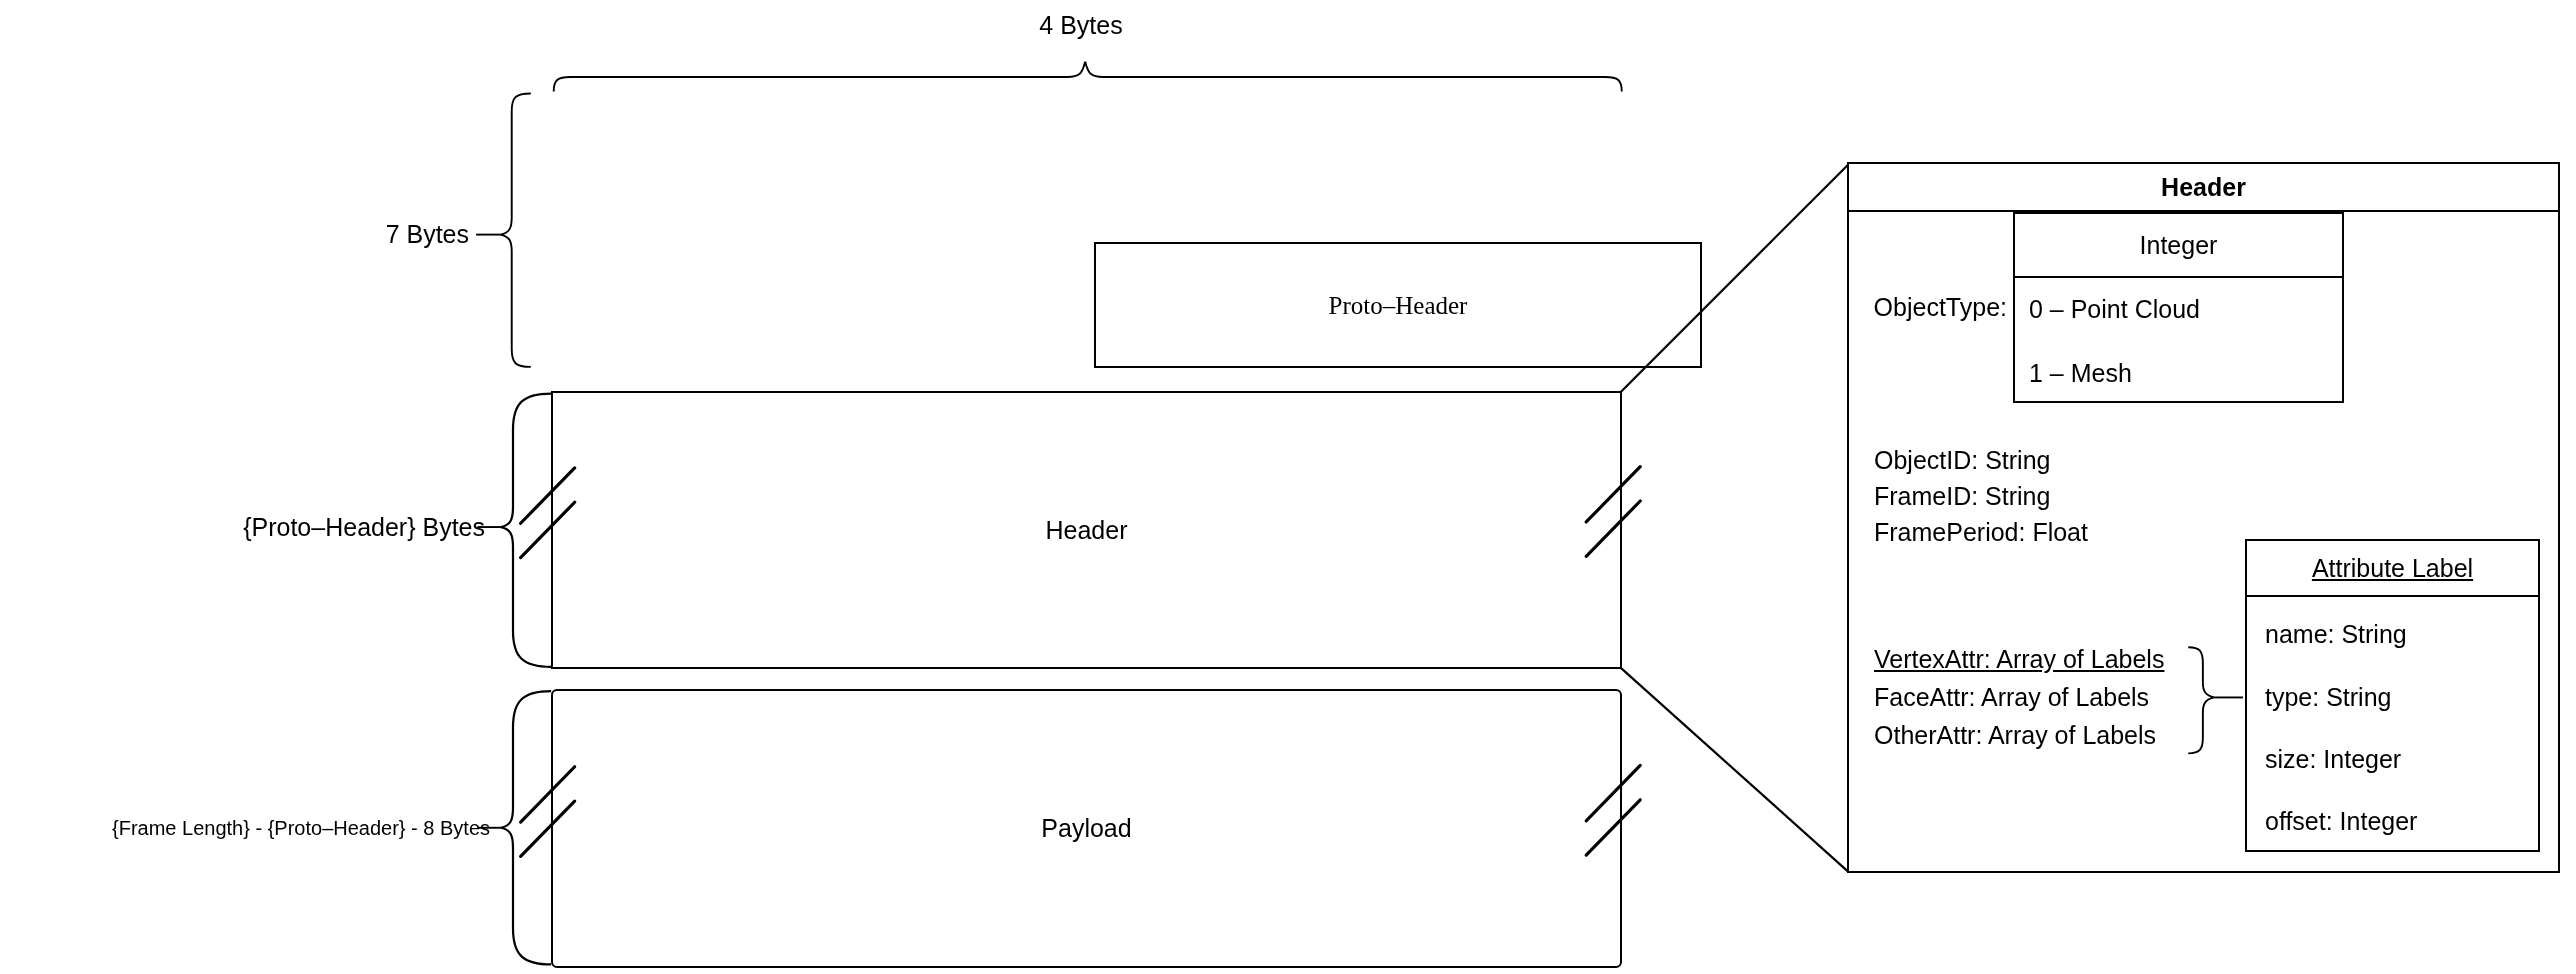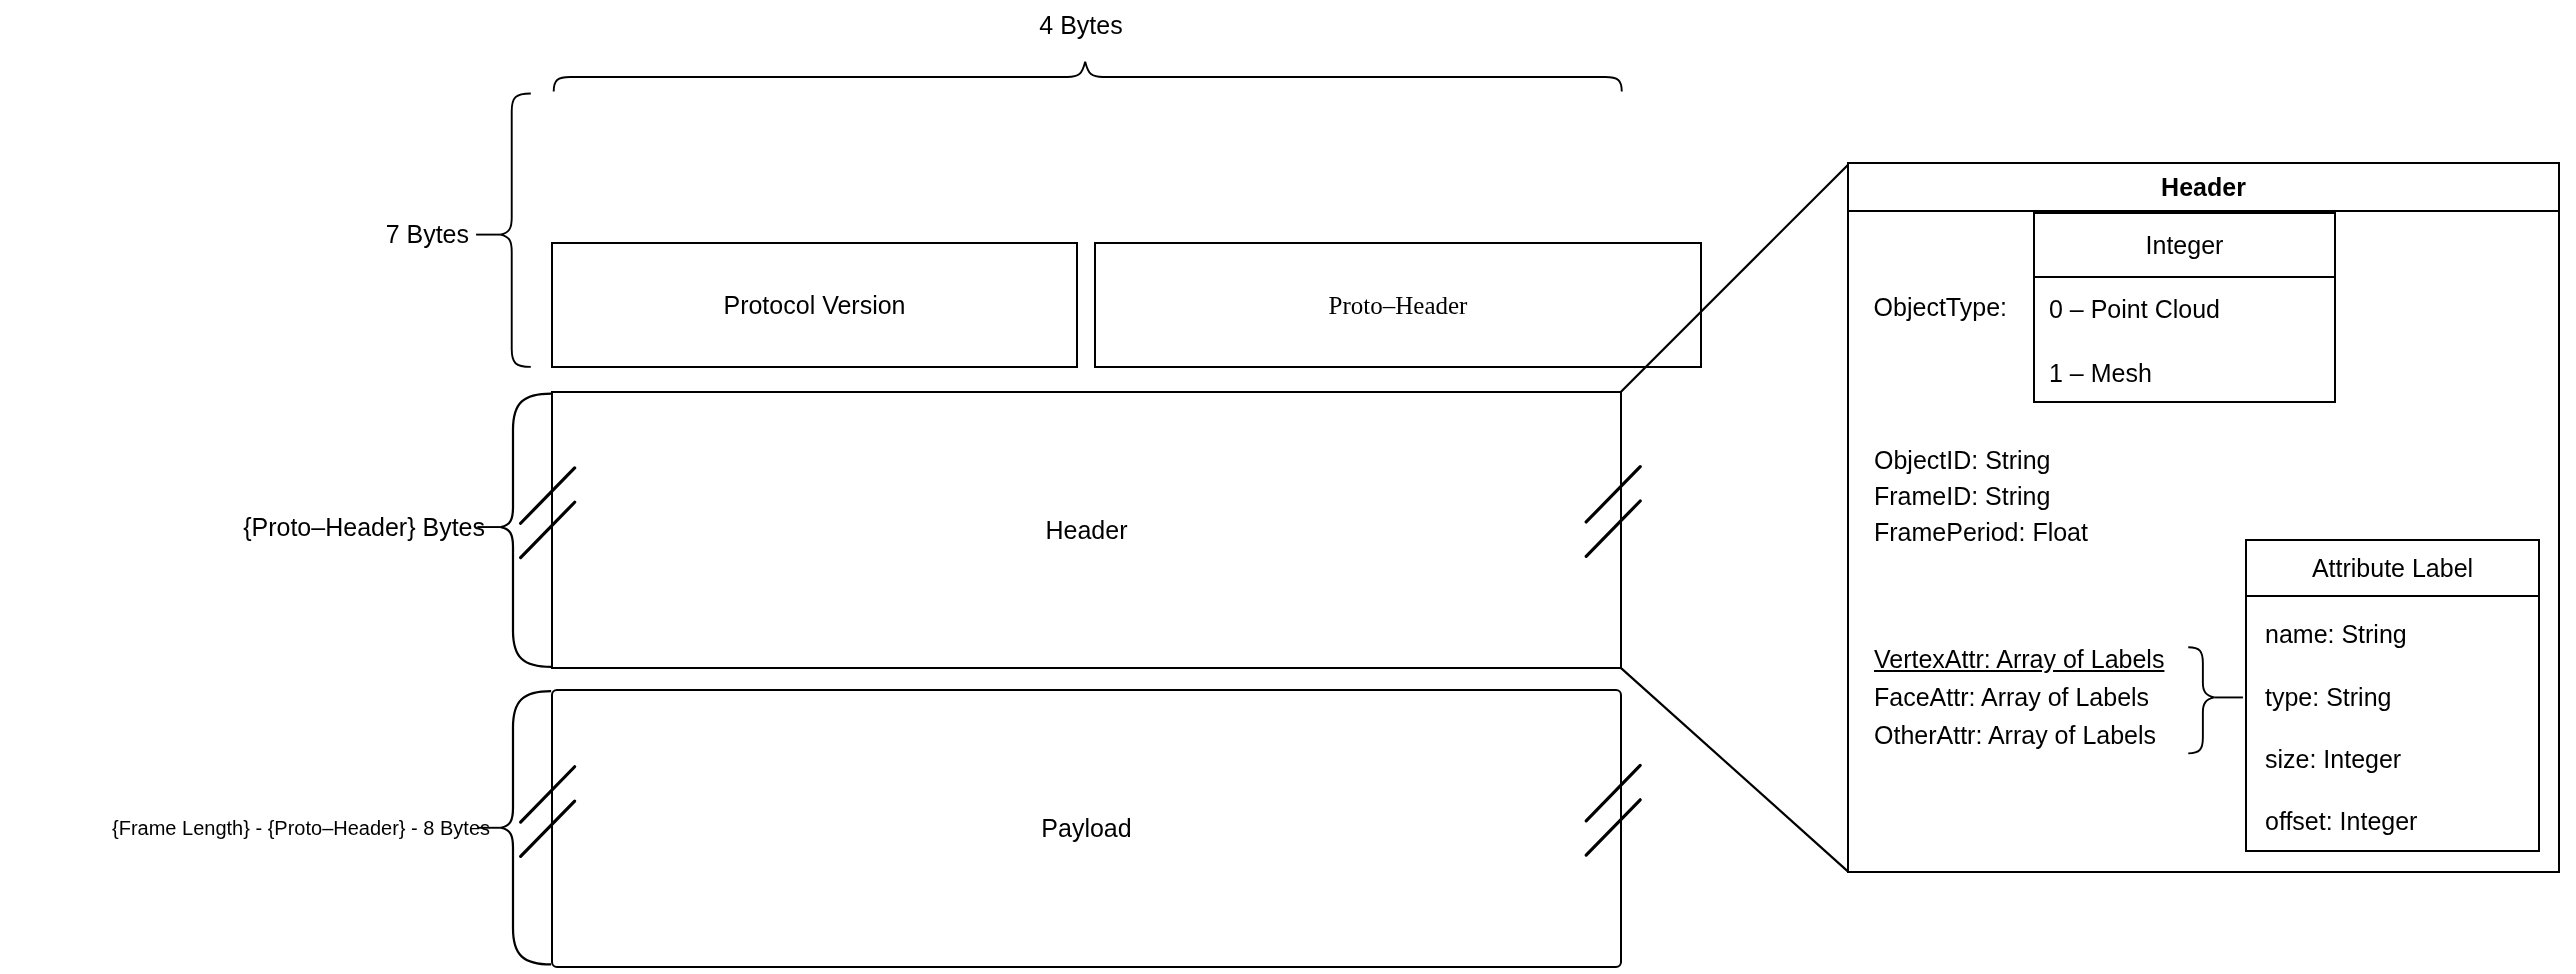--- a/index.html
+++ b/index.html
@@ -76,58 +76,55 @@
       <path class="thin" d="M 3441 1018 C 3459 1018 3464 1024 3464 1043 L 3464 1074 C 3464 1087 3468 1094 3482 1097 C 3468 1100 3464 1107 3464 1120 L 3464 1160 C 3464 1179 3459 1185 3441 1185"></path>
       <path class="thin" d="M 3482 1097 L 3527 1097"></path>
     </g>
   </svg>
 
   <div class="lbl centerx" style="left:1081px;top:10.2px;">4 Bytes</div>
   <div class="lbl right" style="right:2107px;top:219px;">7 Bytes</div>
   <div class="lbl right" style="right:2091px;top:512px;">{Proto–Header} Bytes</div>
   <div class="lbl right" style="right:2086px;top:813px;font-size:20px;">{Frame Length} - {Proto–Header} - 8 Bytes</div>
 
-  <div class="box" style="left:551px;top:242px;width:527px;height:126px;">
-    <span>Protocol Version</span>
-  </div>
   <div class="box" style="left:1094px;top:242px;width:608px;height:126px;font-family:Liberation Serif, serif;">
     <span>Proto–Header</span>
   </div>
   <div class="box" style="left:551px;top:391px;width:1071px;height:278px;">
     <span>Header</span>
   </div>
   <div class="box" style="left:551px;top:689px;width:1071px;height:279px;border-radius:6px;">
     <span>Payload</span>
   </div>
 
   <div class="tbl" style="left:1847px;top:162px;width:713px;height:711px;">
     <div class="band">Header</div>
   </div>
 
   <div class="lbl right" style="right:569px;top:292px;">ObjectType:</div>
-  <div class="tbl" style="left:2013px;top:212px;width:303px;height:191px;margin-left:20px;">
+  <div class="tbl" style="left:2013px;top:212px;width:331px;height:191px;">
     <div class="thead" style="height:64px;">Integer</div>
     <div class="row" style="left:14px;top:80px;">0 – Point Cloud</div>
     <div class="row" style="left:14px;top:144px;">1 – Mesh</div>
   </div>
 
   <div class="stack" style="left:1874px;top:442px;">
     <div style="height:36px;">ObjectID: String</div>
     <div style="height:36px;">FrameID: String</div>
     <div style="height:36px;">FramePeriod: Float</div>
   </div>
 
   <div class="stack" style="left:1874px;top:640px;">
     <div style="height:38px;text-decoration:underline;">VertexAttr: Array of Labels</div>
     <div style="height:38px;">FaceAttr: Array of Labels</div>
     <div style="height:38px;">OtherAttr: Array of Labels</div>
   </div>
 
   <div class="tbl" style="left:2245px;top:539px;width:295px;height:313px;">
-    <div class="thead" style="height:56px;">Attribute Label</div>
+    <div class="thead" style="height:56px;text-decoration:underline;">Attribute Label</div>
     <div class="row" style="left:18px;top:78px;">name: String</div>
     <div class="row" style="left:18px;top:141px;">type: String</div>
     <div class="row" style="left:18px;top:203px;">size: Integer</div>
     <div class="row" style="left:18px;top:265px;">offset: Integer</div>
   </div>
 
 </div>
 
 
 </body></html>

